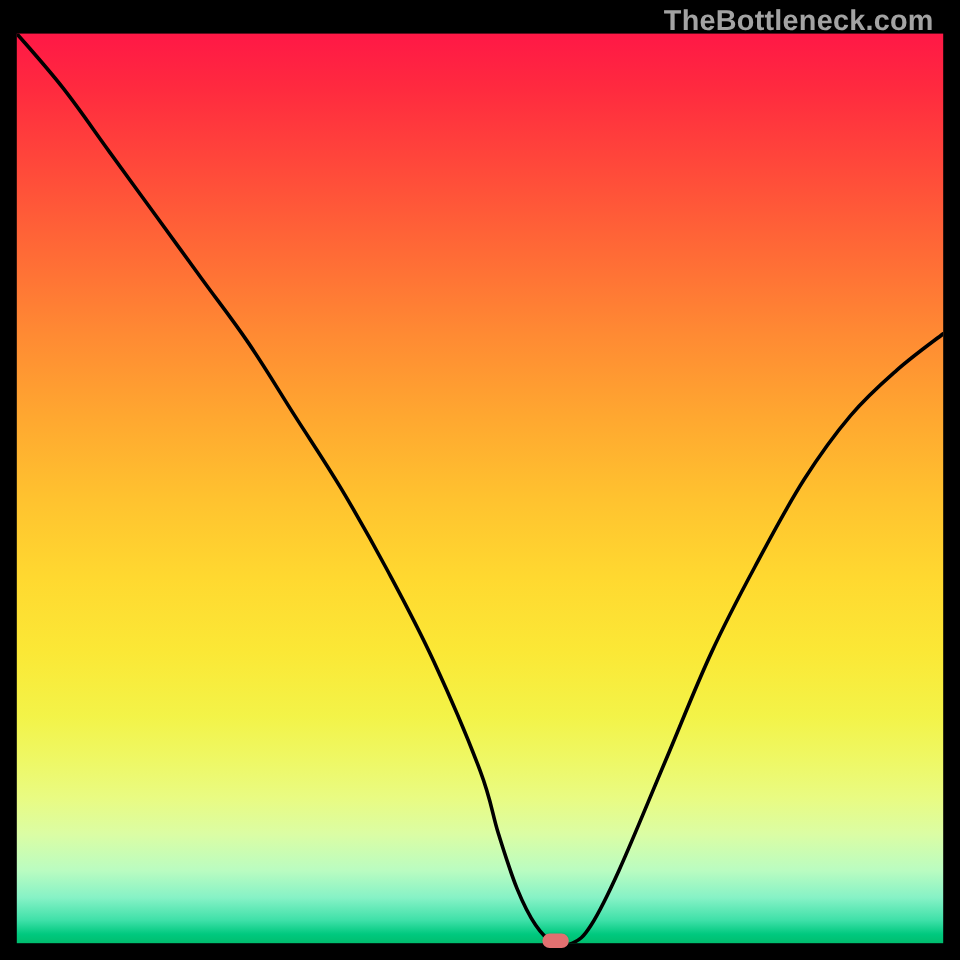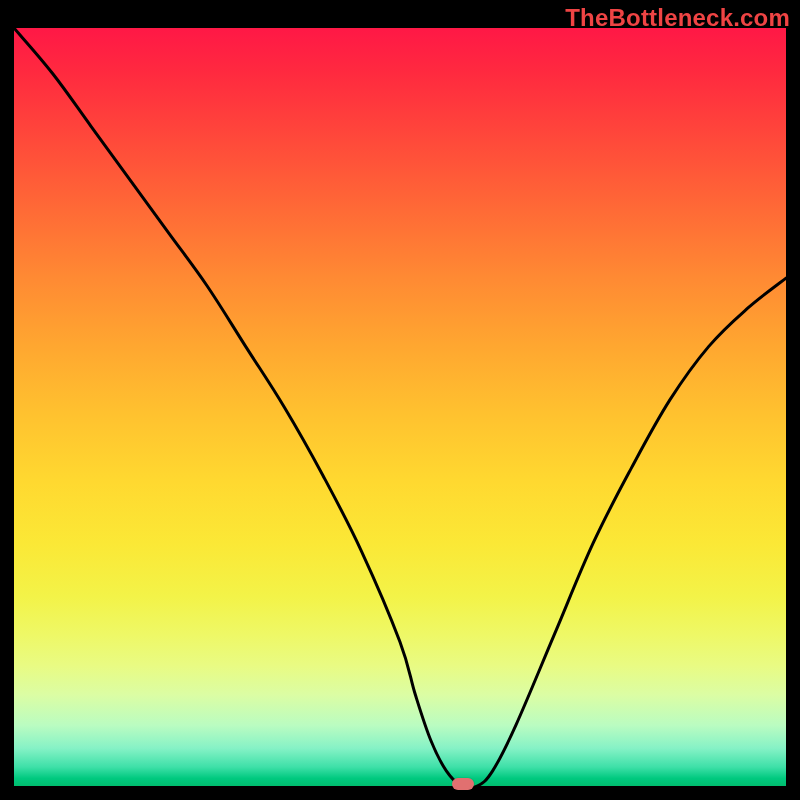--- a/index.html
+++ b/index.html
@@ -6,25 +6,25 @@
   html, body { width: 800px; height: 800px; overflow: hidden; background: #000; }
   .frame {
     position: relative;
     width: 800px;
     height: 800px;
     background: #000;
   }
   .watermark {
     position: absolute;
     top: 4px;
-    right: 10px;
+    right: 22px;
     font-family: Arial, Helvetica, sans-serif;
     font-size: 24px;
     font-weight: 600;
-    color: #ef4444;
+    color: #a3a3a3;
     letter-spacing: 0.2px;
     z-index: 10;
     margin-left: 44px;
   }
   .plot-area {
     position: absolute;
     left: 14px;
     top: 28px;
     width: 772px;
     height: 758px;

